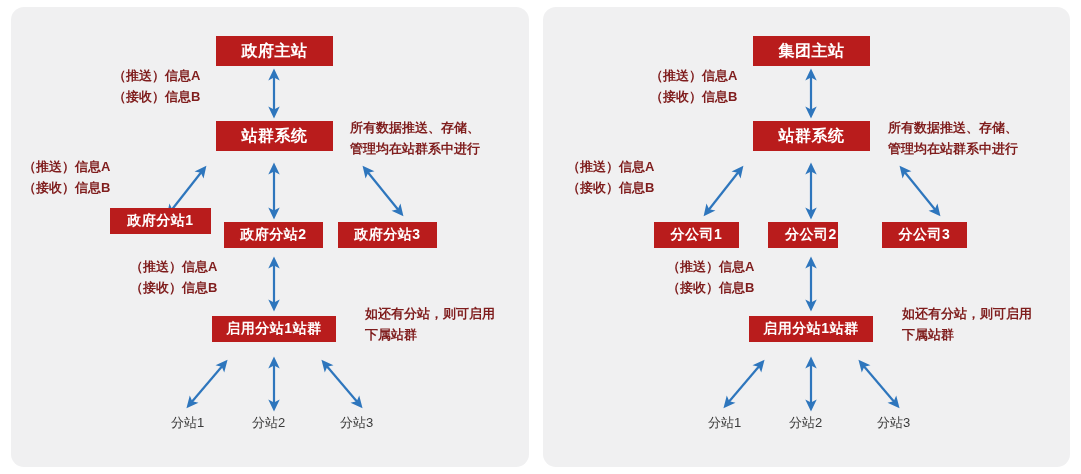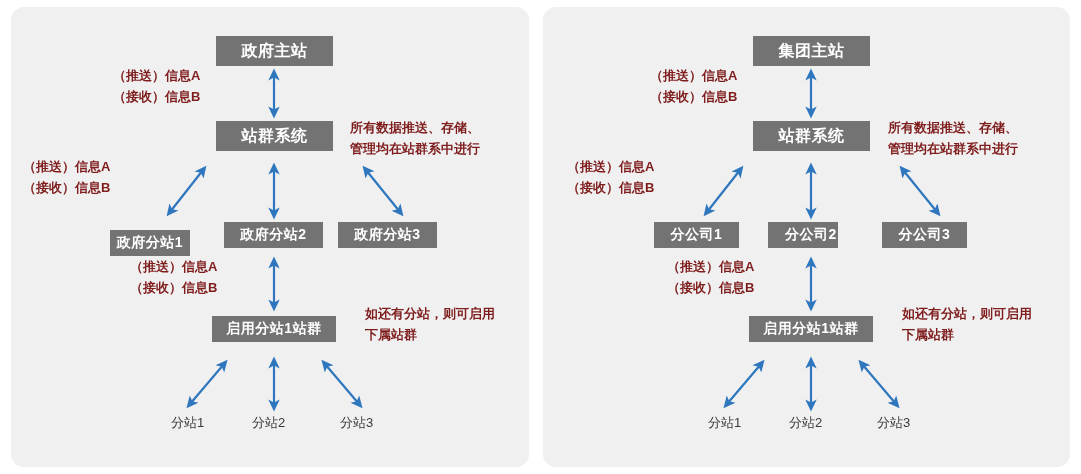--- a/index.html
+++ b/index.html
@@ -24,21 +24,21 @@
     top: 7px;
     height: 460px;
     background: #f0f0f1;
     border-radius: 13px;
   }
   #panel-left  { left: 11px;  width: 518px; }
   #panel-right { left: 543px; width: 527px; }
 
   .node {
     position: absolute;
-    background: #737373;
+    background: #b91c1c;
     color: #ffffff;
     font-weight: bold;
     display: flex;
     align-items: center;
     justify-content: center;
     letter-spacing: 0.5px;
     box-sizing: border-box;
     white-space: nowrap;
   }
   .node.big   { font-size: 16px; height: 30px; }
@@ -150,21 +150,21 @@
     </g>
 
     <g>
       <line x1="862" y1="364" x2="896" y2="404" stroke="#2e76bd" stroke-width="2.2" marker-start="url(#ah2)" marker-end="url(#ah)"></line>
     </g>
   </svg>
 
   <div class="node big" style="left:216px; top:36px;  width:117px;">政府主站</div>
   <div class="node big" style="left:216px; top:121px; width:117px;">站群系统</div>
 
-  <div class="node small" style="left:110px; top:230px; width:80px;">政府分站1</div>
+  <div class="node small" style="left:110px; top:208px; width:101px;">政府分站1</div>
   <div class="node small" style="left:224px; top:222px; width:99px;">政府分站2</div>
   <div class="node small" style="left:338px; top:222px; width:99px;text-align:center;">政府分站3</div>
 
   <div class="node small" style="left:212px; top:316px; width:124px;">启用分站1站群</div>
 
   <div class="note" style="left:113px; top:65px;">（推送）信息A</div>
   <div class="note" style="left:113px; top:86px;">（接收）信息B</div>
 
   <div class="note" style="left:23px;  top:156px;">（推送）信息A</div>
   <div class="note" style="left:23px;  top:177px;">（接收）信息B</div>

